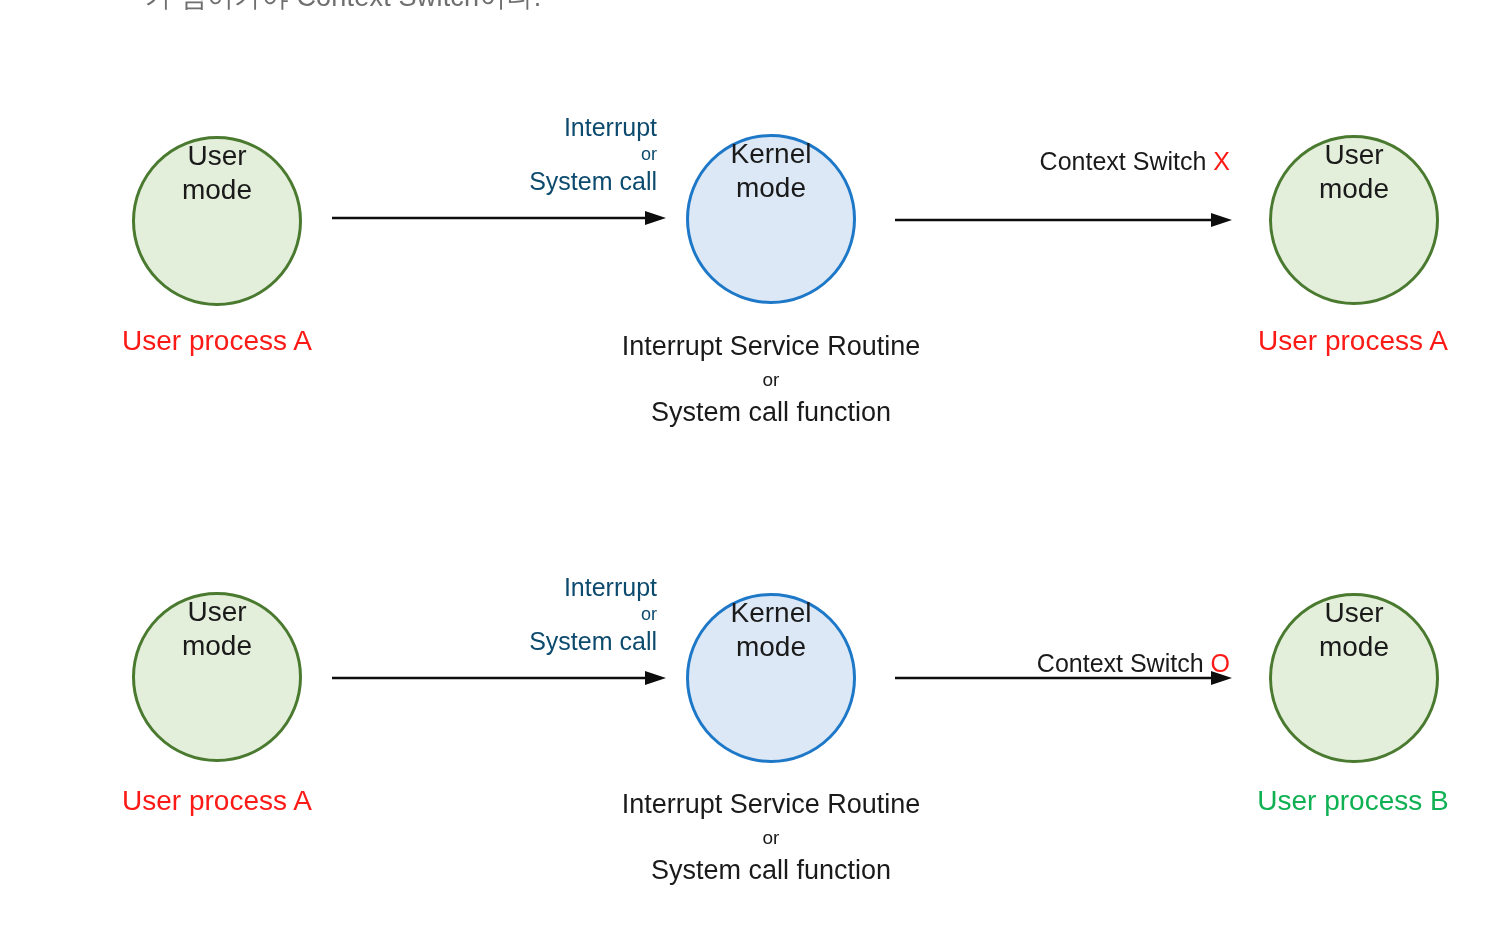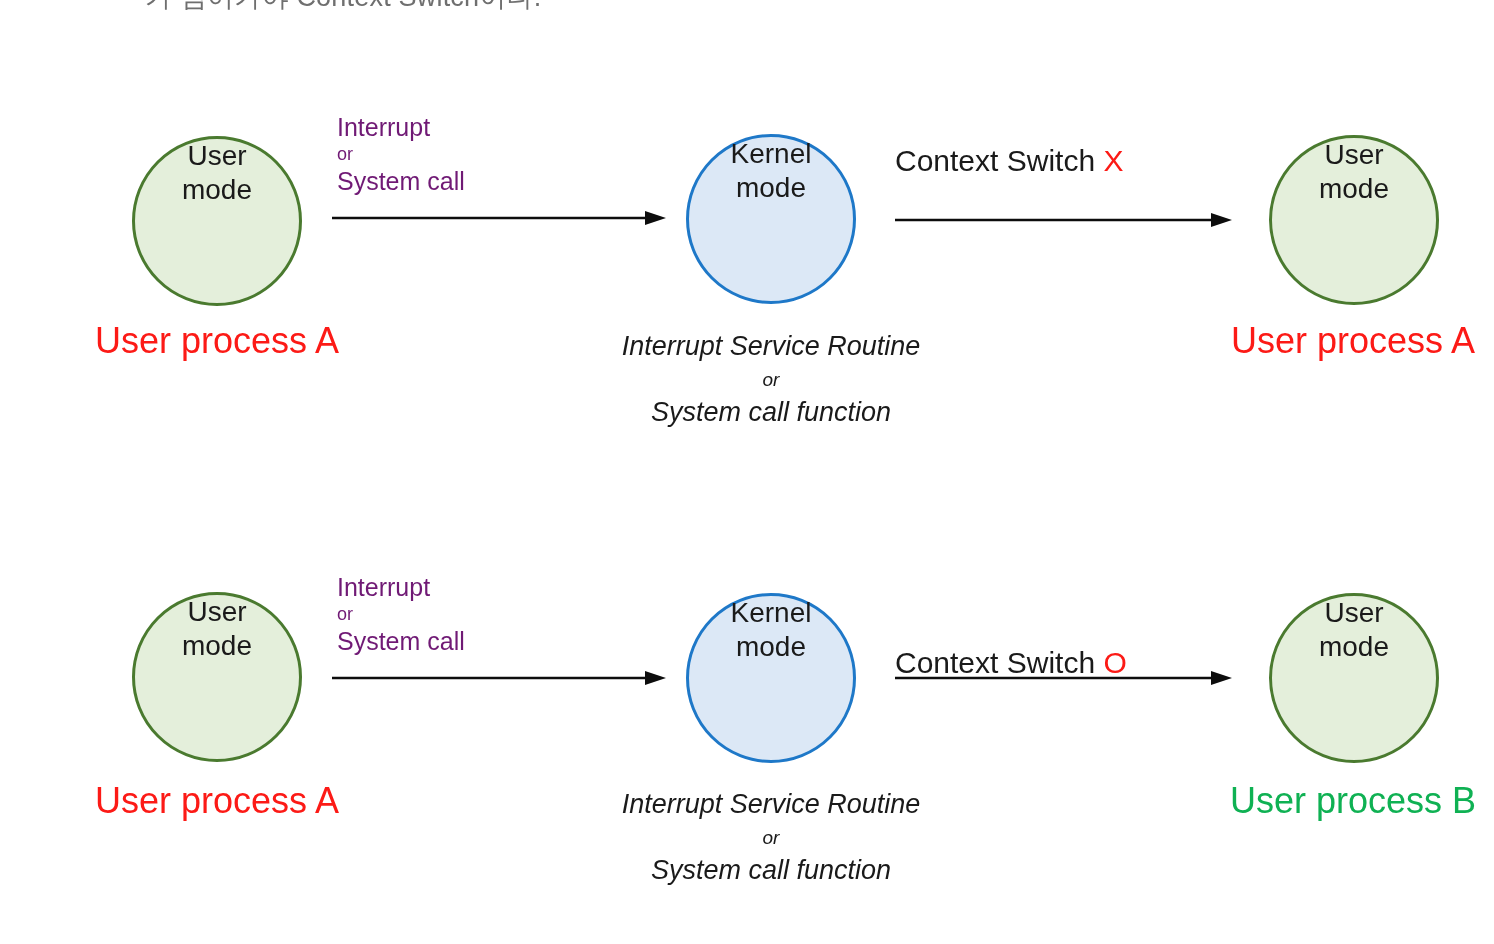--- a/index.html
+++ b/index.html
@@ -40,45 +40,44 @@
   .node .node-label {
     font-size: 28px;
     line-height: 34px;
     color: #1a1a1a;
     white-space: pre-line;
   }
   .arrow { position: absolute; height: 26px; }
   .arrow svg { display: block; }
   .arrow-caption {
     position: absolute;
-    text-align: left;
-    color: #701a75;
+    text-align: right;
+    color: #0c4a6e;
   }
   .arrow-caption .l1, .arrow-caption .l3 { font-size: 25px; line-height: 31px; }
   .arrow-caption .l2 { font-size: 18px; line-height: 23px; }
   .cs-caption {
     position: absolute;
-    text-align: left;
-    font-size: 30px;
+    text-align: right;
+    font-size: 25px;
     line-height: 30px;
     color: #1a1a1a;
     white-space: nowrap;
   }
   .caption {
     position: absolute;
     text-align: center;
-    font-size: 36px;
+    font-size: 28px;
     line-height: 34px;
     white-space: nowrap;
   }
   .center-caption {
     position: absolute;
     text-align: center;
     color: #1a1a1a;
-    font-style: italic;
   }
   .center-caption .l1, .center-caption .l3 { font-size: 27px; line-height: 37px; }
   .center-caption .l2 { font-size: 19px; line-height: 29px; }
 </style>
 </head>
 <body>
 
 <div class="stage">
 
   <div class="clipped-header" style="color: rgb(111, 111, 111);">가 넘어가야 Context Switch이다.</div>

